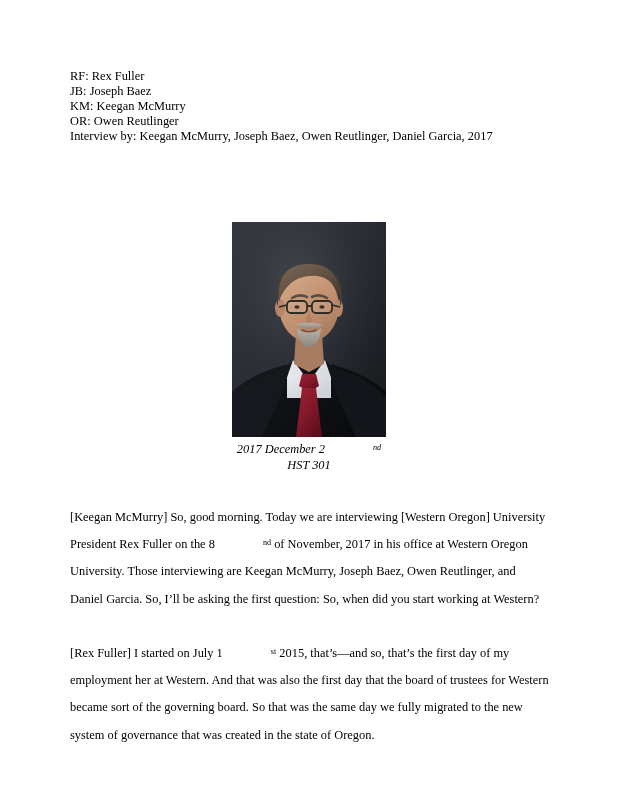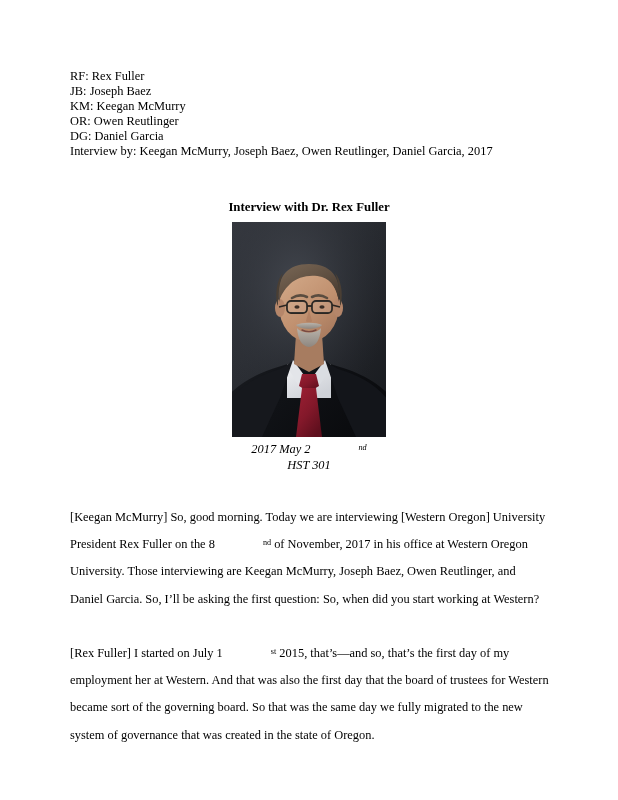--- a/index.html
+++ b/index.html
@@ -103,25 +103,23 @@
 </head>
 <body>
 
 <div class="page">
 
   <div class="header-block">
     <div class="header-line">RF: Rex Fuller</div>
     <div class="header-line">JB: Joseph Baez</div>
     <div class="header-line">KM: Keegan McMurry</div>
     <div class="header-line">OR: Owen Reutlinger</div>
-    <div class="header-line">DG: Daniel Garcia</div>
     <div class="header-line">Interview by: Keegan McMurry, Joseph Baez, Owen Reutlinger, Daniel Garcia, 2017</div>
   </div>
 
-  <div class="doc-title">Interview with Dr. Rex Fuller</div>
 
   <div class="photo-wrap">
     <svg viewBox="0 0 154 215" preserveAspectRatio="none">
       <defs>
         <linearGradient id="bgGrad" x1="0" y1="0" x2="1" y2="1">
           <stop offset="0%" stop-color="#35383f"></stop>
           <stop offset="38%" stop-color="#2b2e34"></stop>
           <stop offset="100%" stop-color="#16181c"></stop>
         </linearGradient>
         <radialGradient id="bgGlow" cx="0.42" cy="0.30" r="0.62">
@@ -207,21 +205,21 @@
       <path d="M 64 103 C 70 100 84 100 90 103 C 86 108 68 108 64 103 Z" fill="url(#beardGrad)"></path>
       <path d="M 65 106 C 66 118 70 124 77 125 C 84 124 88 118 89 106 C 85 112 69 112 65 106 Z" fill="url(#beardGrad)"></path>
 
       <path d="M 70 108 C 74 110 80 110 84 108" stroke="#7a4a42" stroke-width="1.4" fill="none" stroke-linecap="round"></path>
 
       <rect x="0" y="0" width="154" height="215" fill="none"></rect>
     </svg>
   </div>
 
   <div class="caption">
-    <div><span>2017 May 2</span><sup>nd</sup></div>
+    <div><span>2017 December 2</span><sup>nd</sup></div>
     <div>HST 301</div>
   </div>
 
   <div class="body-text">
     <p class="para">
       <span>[Keegan McMurry] So, good morning. Today we are interviewing [Western Oregon] University President Rex Fuller on the 8</span><sup>nd</sup><span> of November, 2017 in his office at Western Oregon University. Those interviewing are Keegan McMurry, Joseph Baez, Owen Reutlinger, and Daniel Garcia. So, I’ll be asking the first question: So, when did you start working at Western?</span>
     </p>
     <div class="para-gap"></div>
     <p class="para">
       <span>[Rex Fuller] I started on July 1</span><sup>st</sup><span> 2015, that’s—and so, that’s the first day of my employment her at Western. And that was also the first day that the board of trustees for Western became sort of the governing board. So that was the same day we fully migrated to the new system of governance that was created in the state of Oregon.</span>

